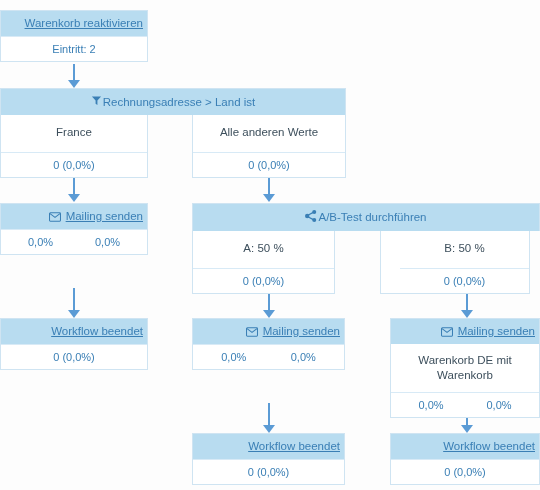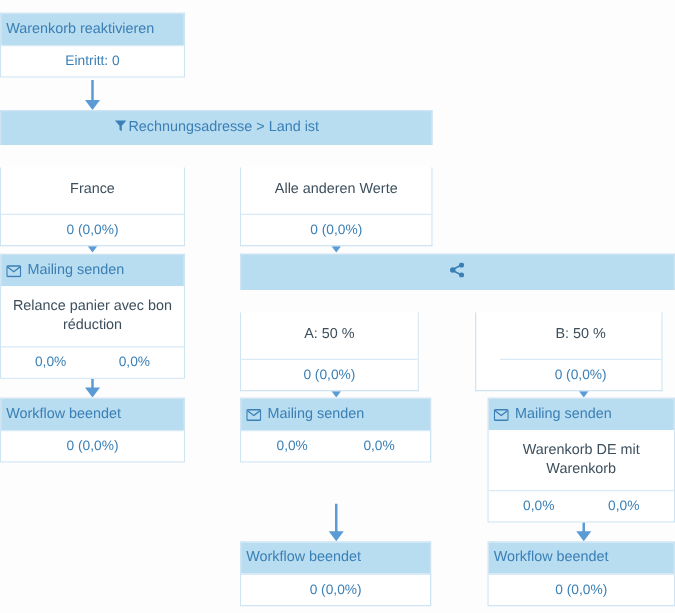--- a/index.html
+++ b/index.html
@@ -30,22 +30,23 @@
   .node-header {
     background: #b8dcf0;
     color: #3a7fb5;
     font-size: 11.5px;
     line-height: 13px;
     text-align: center;
     padding: 6px 4px 6px 4px;
     white-space: nowrap;
     display: flex;
     align-items: center;
-    justify-content: flex-start;
+    justify-content: flex-end;
     gap: 5px;
+    text-decoration: underline;
   }
   .node-header .hdr-ico {
     display: inline-flex;
     align-items: center;
     line-height: 0;
   }
   .node-body {
     color: #3d4f5c;
     font-size: 11.5px;
     line-height: 15px;
@@ -93,21 +94,20 @@
     gap: 1px;
   }
   .split-cols {
     display: flex;
   }
   .split-col {
     box-sizing: border-box;
     background: #ffffff;
     border: 1px solid #cfe4f2;
     border-top: none;
-    margin-top: 18px;
   }
   .split-gap {
     background: transparent;
   }
   .split-col .node-body {
     padding: 10px 6px 12px;
   }
 
   
   .conn {
@@ -172,21 +172,21 @@
 
   <div class="conn" style="left:466px; top:403px;">
     <div class="conn-line" style="height:23px;"></div>
     <div class="arrowhead" style="left:-5px; top:22px;"></div>
   </div>
 
   <div class="node" style="left:0px; top:10px; width:148px;">
     <div class="node-header">
       <span>Warenkorb reaktivieren</span>
     </div>
-    <div class="node-foot">Eintritt: 0</div>
+    <div class="node-foot">Eintritt: 2</div>
   </div>
 
   <div class="split" style="left:0px; top:88px; width:346px;">
     <div class="split-header">
       <span class="hdr-ico">
         <svg width="11" height="11" viewBox="0 0 12 12" aria-hidden="true">
           <path d="M1 1.5 L11 1.5 L7 6 L7 11 L5 9.5 L5 6 Z" fill="#3a7fb5"></path>
         </svg>
       </span>
       <span>Rechnungsadresse &gt; Land ist</span>
@@ -207,37 +207,37 @@
   <div class="node" style="left:0px; top:203px; width:148px;">
     <div class="node-header">
       <span class="hdr-ico">
         <svg width="12" height="10" viewBox="0 0 14 11" aria-hidden="true">
           <rect x="0.6" y="0.6" width="12.8" height="9.8" rx="1" fill="none" stroke="#3a7fb5" stroke-width="1.2"></rect>
           <path d="M1.2 1.6 L7 6 L12.8 1.6" fill="none" stroke="#3a7fb5" stroke-width="1.2"></path>
         </svg>
       </span>
       <span>Mailing senden</span>
     </div>
-    <div class="node-body">Relance panier avec bon réduction</div>
     <div class="node-foot two">
       <span>0,0%</span>
       <span>0,0%</span>
     </div>
   </div>
 
   <div class="split" style="left:192px; top:203px; width:348px;">
     <div class="split-header">
       <span class="hdr-ico">
         <svg width="12" height="12" viewBox="0 0 13 13" aria-hidden="true">
           <circle cx="10" cy="2.2" r="2.2" fill="#3a7fb5"></circle>
           <circle cx="10" cy="10.8" r="2.2" fill="#3a7fb5"></circle>
           <circle cx="2.4" cy="6.5" r="2.4" fill="#3a7fb5"></circle>
           <path d="M3.6 5.4 L9 2.6 M3.6 7.6 L9 10.4" stroke="#3a7fb5" stroke-width="1.3" fill="none"></path>
         </svg>
       </span>
+      <span>A/B-Test durchführen</span>
     </div>
     <div class="split-cols">
       <div class="split-col" style="width:143px;">
         <div class="node-body">A: 50 %</div>
         <div class="node-foot">0 (0,0%)</div>
       </div>
       <div class="split-gap" style="width:45px;"></div>
       <div class="split-col" style="width:150px;padding-left:19px;">
         <div class="node-body">B: 50 %</div>
         <div class="node-foot">0 (0,0%)</div>

